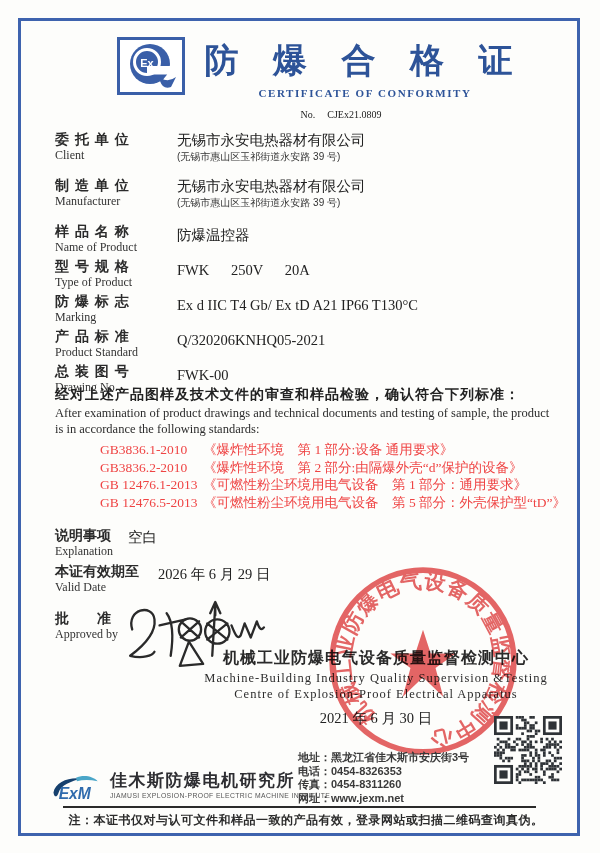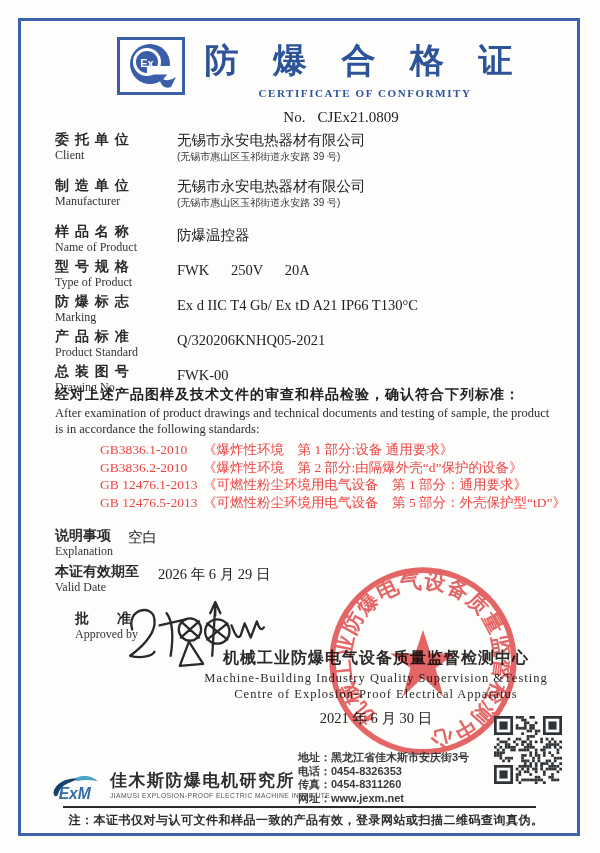--- a/index.html
+++ b/index.html
@@ -7,21 +7,21 @@
         font-family:"Liberation Sans","DejaVu Sans",sans-serif;color:#2e2e2e;}
   .border-frame{position:absolute;left:18px;top:18px;width:556px;height:812px;
         border:3px solid #3e63ae;pointer-events:none;}
   .abs{position:absolute;}
 
   
   .title{font-family:"Liberation Serif","DejaVu Serif",serif;font-weight:bold;
          color:#2d5398;font-size:34px;letter-spacing:13px;white-space:nowrap;}
   .subtitle{font-family:"Liberation Serif","DejaVu Serif",serif;font-weight:bold;
          color:#2d5398;font-size:11px;letter-spacing:1.6px;margin-top:3px;}
-  .cert-no{font-family:"Liberation Serif","DejaVu Serif",serif;font-size:15px;color:#222;
+  .cert-no{font-family:"Liberation Serif","DejaVu Serif",serif;font-size:10px;color:#222;
          text-align:center;}
   .cert-no span{padding:0 6px;}
 
   
   .fields{left:55px;top:131px;width:515px;}
   .field-row{display:flex;align-items:flex-start;}
   .field-row.tall{min-height:45px;margin-bottom:1px;}
   .field-row.short{min-height:35px;}
   .f-label{width:122px;flex:0 0 122px;}
   .f-zh{font-size:14px;font-weight:bold;color:#2b2b2b;letter-spacing:1px;line-height:17px;}
@@ -172,21 +172,21 @@
     <div class="lbl-en">Explanation</div>
   </div>
   <div class="abs val-serif" style="left:128px;top:528px;">空白</div>
 
   <div class="abs" style="left:55px;top:563px;">
     <div class="lbl-zh">本证有效期至</div>
     <div class="lbl-en">Valid Date</div>
   </div>
   <div class="abs val-serif" style="left:158px;top:565px;">2026 年 6 月 29 日</div>
 
-  <div class="abs" style="left:55px;top:610px;margin-left:20px;">
+  <div class="abs" style="left:55px;top:610px;">
     <div class="lbl-zh">批　　准</div>
     <div class="lbl-en">Approved by</div>
   </div>
   <svg class="abs sig" viewBox="0 0 150 85" fill="none" stroke="#2a2a2a" stroke-width="2.3" stroke-linecap="round" stroke-linejoin="round">
     <path d="M14,38 C8,18 34,12 36,28 C38,44 20,58 12,64 C24,67 34,64 36,60"></path>
     <path d="M48,22 C54,30 55,44 52,64 M41,34 L67,28"></path>
     <path d="M60,38 a11,11 0 1 0 22,0 a11,11 0 1 0 -22,0 M62,30 L80,46 M80,30 L62,46"></path>
     <path d="M70,50 L84,72 L61,74 Z"></path>
     <path d="M93,64 L96,14 M91,22 L96,11 L101,22 M96,11 L96,24"></path>
     <path d="M86,40 a12,12 0 1 0 24,0 a12,12 0 1 0 -24,0 M88,32 L108,48 M108,32 L88,48"></path>

